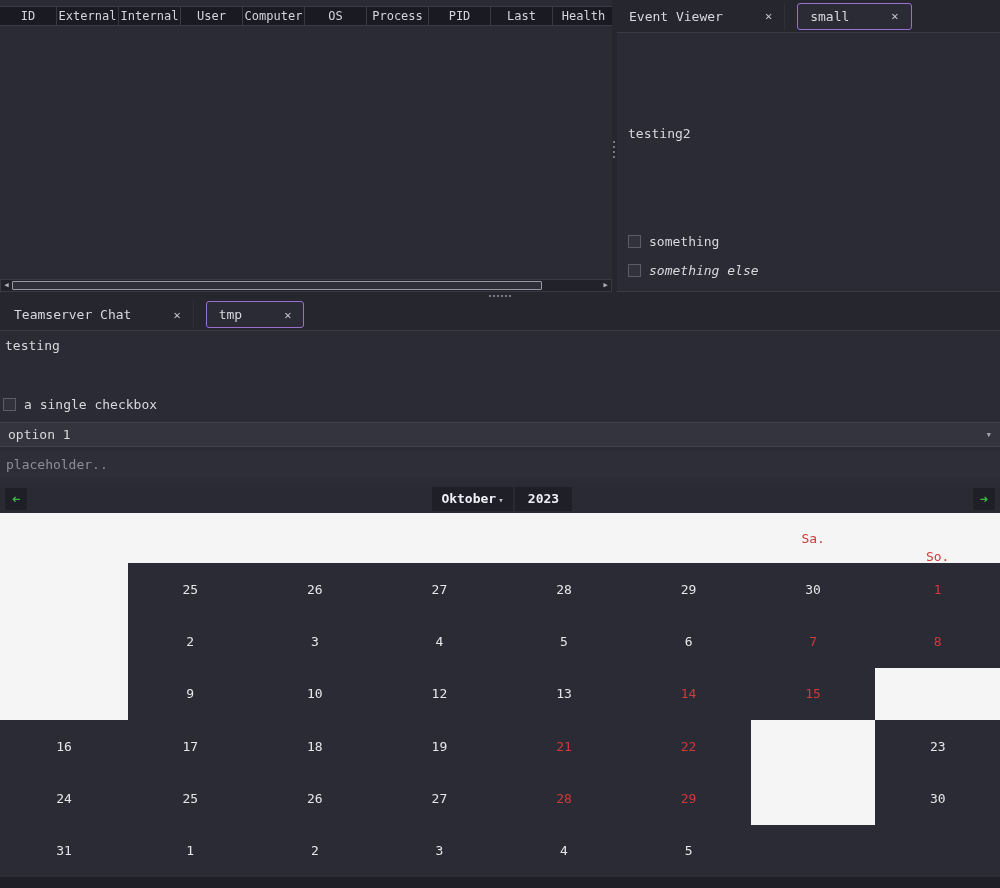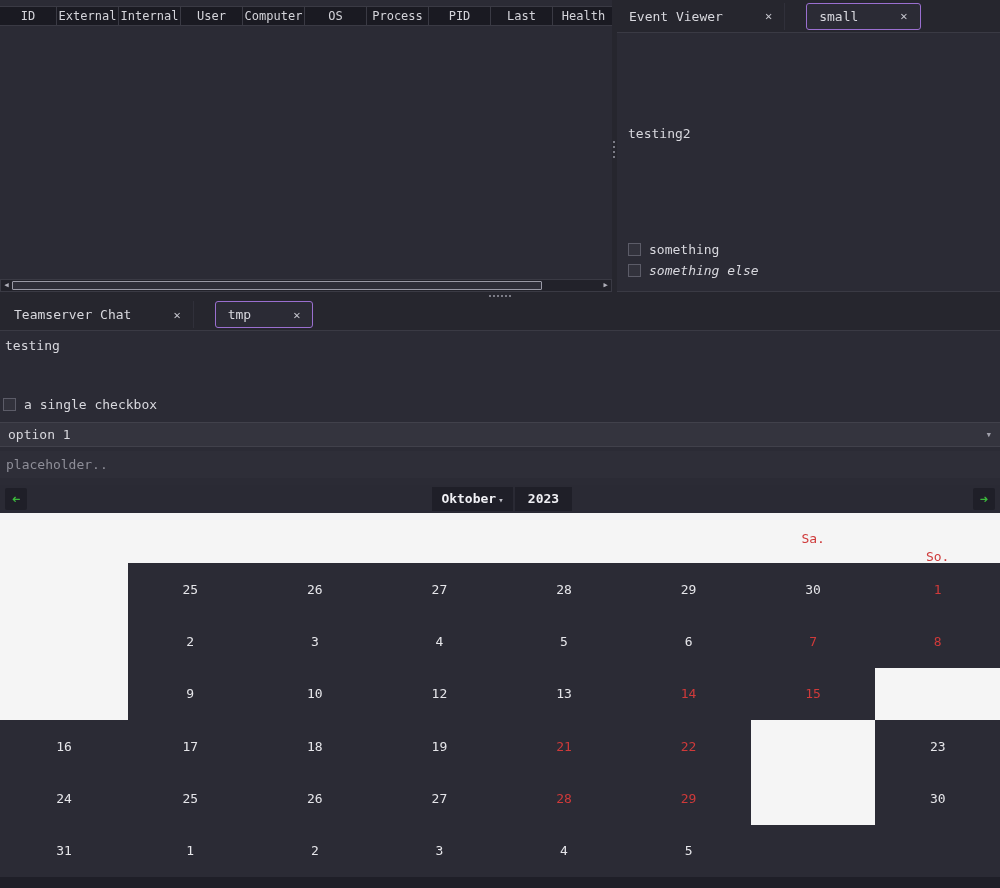--- a/index.html
+++ b/index.html
@@ -55,33 +55,33 @@
   
   .tabbar {
     display:flex; align-items:center; background:#26262e;
     border-bottom:1px solid #3a3a44;
   }
   .tab {
     height:27px; display:flex; align-items:center; justify-content:space-between;
     padding:0 12px; color:#d8d8de; border-right:1px solid #30303a; cursor:default;gap:28px;
   }
   .tab.active {
-    border:1px solid #9a6fd0; border-radius:3px; background:#2b2b35; margin-left:21px;
+    border:1px solid #9a6fd0; border-radius:3px; background:#2b2b35; margin-left:12px;
   }
   .tab-close { font-size:12px; color:#c8c8d0; margin-left:14px; }
 
   
   .event-panel {
     left:617px; top:0; width:383px; height:292px;
     background:#2b2b35; border-bottom:1px solid #3a3a44;
   }
   .event-tabbar { position:absolute; left:0; top:0; width:383px; height:33px; }
   .ev-text { position:absolute; left:11px; top:126px; }
   .check-row { display:flex; align-items:center; gap:8px; }
-  .ev-check-1 { position:absolute; left:11px; top:234px;margin-top:8px; }
+  .ev-check-1 { position:absolute; left:11px; top:234px; }
   .ev-check-2 { position:absolute; left:11px; top:263px;font-style:italic; }
   .cb { width:13px; height:13px; background:#32323c; border:1px solid #5c5c68; flex:0 0 13px; }
 
   
   .chat-tabbar { left:0; top:299px; width:1000px; height:32px; }
 
   
   .chat-label { left:5px; top:338px; }
   .popup-btn {
     left:2px; top:361px; width:996px; height:23px; border-radius:2px;

